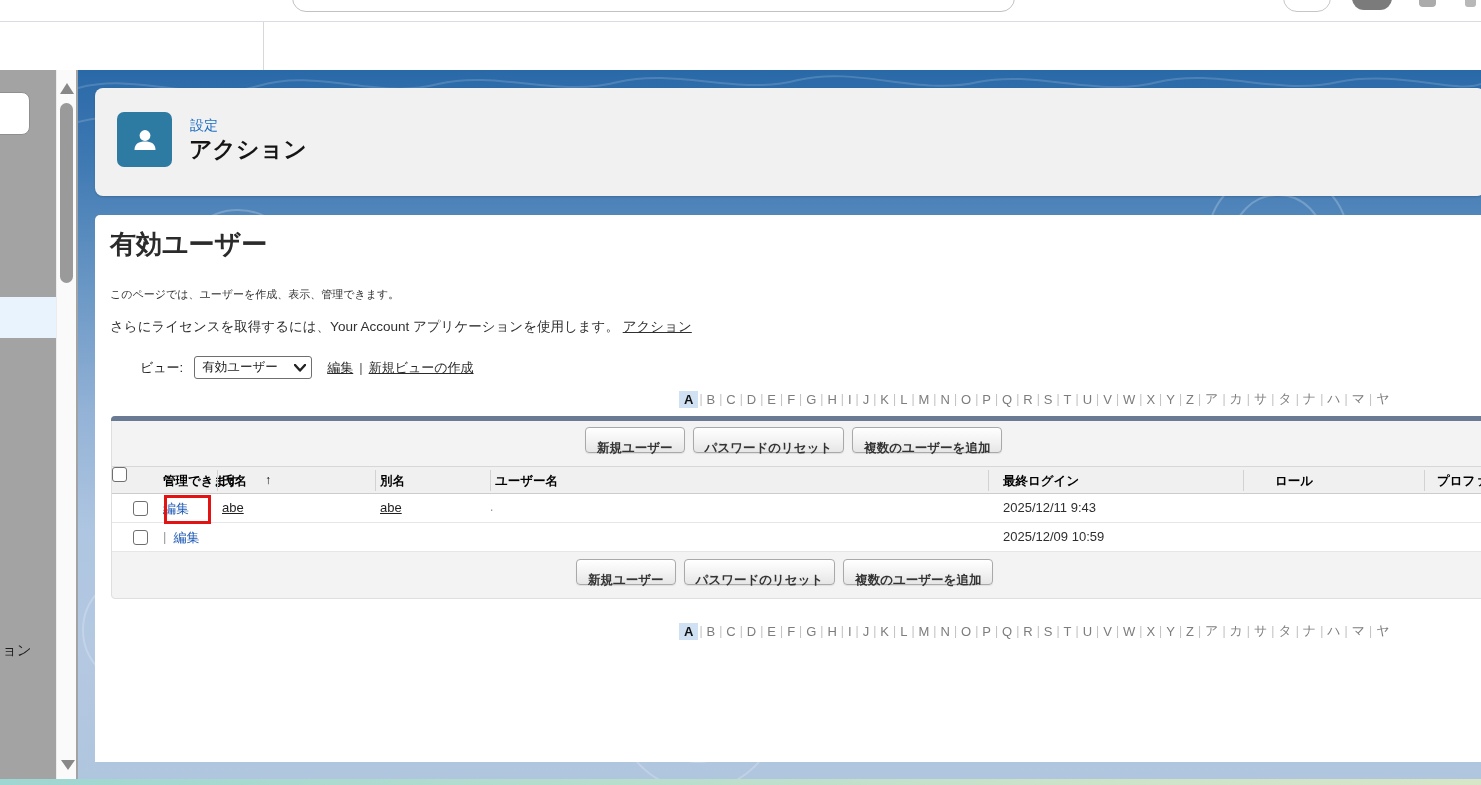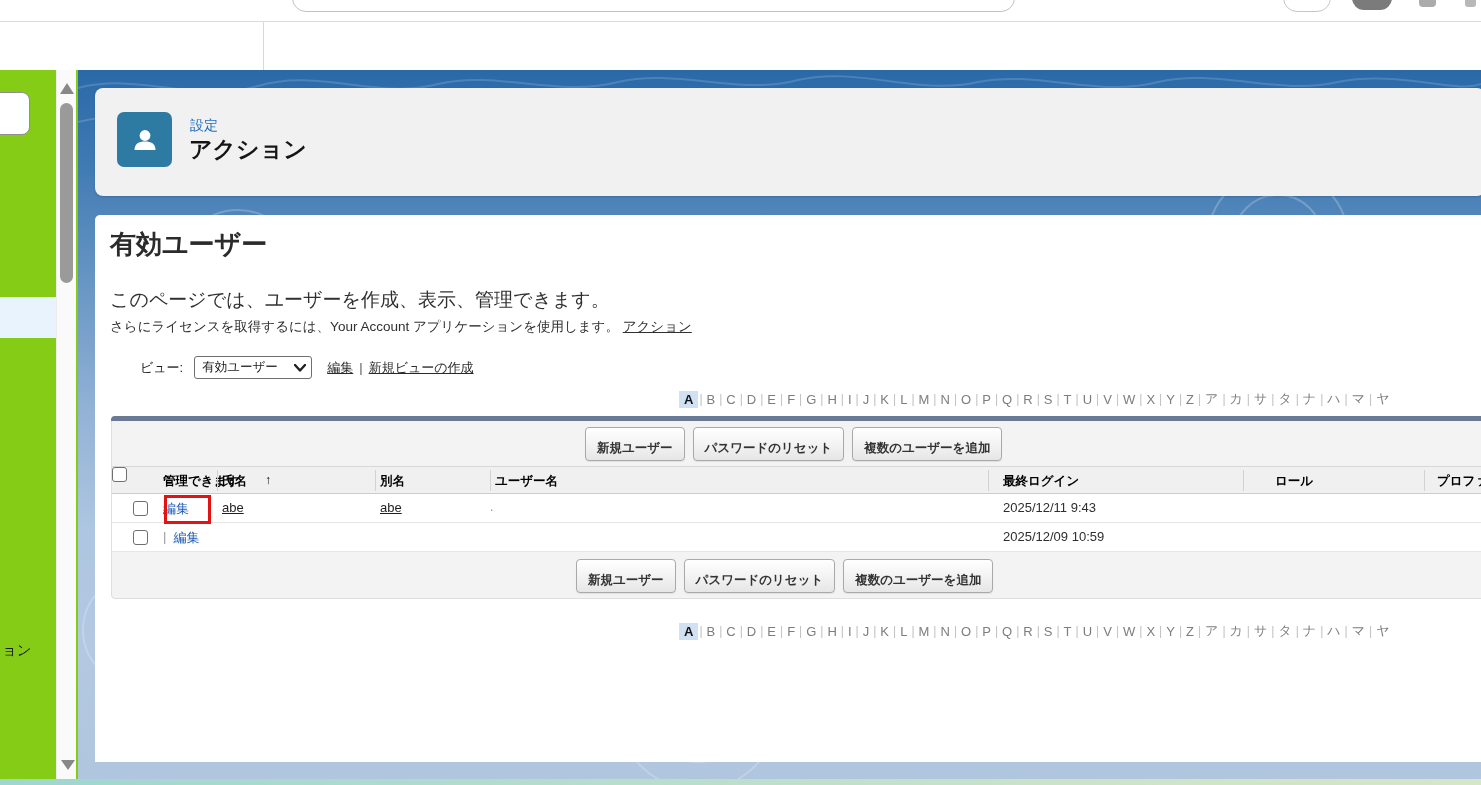--- a/index.html
+++ b/index.html
@@ -27,21 +27,21 @@
   .tab-divider { position:absolute; left:263px; top:0; width:1px; height:48px; background:#d8d8d8; }
 
   
   .blue-bg { position:absolute; left:78px; top:70px; width:1403px; height:710px;
      background:linear-gradient(180deg,#2a69a8 0%,#3d78b2 12%,#6896c4 30%,#93b2d6 48%,#aec6e1 65%,#b4c8e1 82%,#b0c5de 100%); }
   .blue-bg svg { position:absolute; left:0; top:0; }
   .bottom-line { position:absolute; left:0; top:779px; width:1481px; height:6px; z-index:31;
      background:linear-gradient(90deg,#9ed6d1 0%,#b6ddcd 40%,#cde3c8 75%,#d6e6c7 100%); }
 
   
-  .setup-sidebar { position:absolute; left:0; top:70px; width:78px; height:709px; background:#84cc16; z-index:5; }
+  .setup-sidebar { position:absolute; left:0; top:70px; width:78px; height:709px; background:#a3a3a3; z-index:5; }
   .sidebar-search-partial { position:absolute; left:-17px; top:22px; width:47px; height:43px;
      background:#fff; border:1px solid #8f8f8f; border-radius:8px; }
   .sidebar-selected { position:absolute; left:0; top:227px; width:56px; height:41px; background:#e9f3fd; }
   .sidebar-partial-label { position:absolute; left:2px; top:571px; font-size:14.5px; color:#1d1d1d; }
   .scrollbar { position:absolute; left:56px; top:0; width:20px; height:709px; background:#fafafa;
      border-left:1px solid #ececec; }
   .scroll-up { position:absolute; left:3px; top:13px; width:0; height:0;
      border-left:7px solid transparent; border-right:7px solid transparent; border-bottom:11px solid #888; }
   .scroll-thumb { position:absolute; left:3px; top:33px; width:13px; height:180px; background:#9a9a9a; border-radius:7px; }
   .scroll-down { position:absolute; left:4px; top:690px; width:0; height:0;
@@ -52,21 +52,21 @@
      background:#f1f1f1; border-radius:8px; box-shadow:0 1px 2px rgba(0,0,0,0.15); z-index:10; }
   .user-icon-tile { position:absolute; left:22px; top:24px; width:55px; height:55px;
      background:#2d7aa2; border-radius:7px; display:flex; align-items:center; justify-content:center; }
   .card-app-label { position:absolute; left:95px; top:29px; font-size:14px; color:#1a6cc5; cursor:pointer; }
   .card-title { position:absolute; left:94px; top:46px; font-size:23px; font-weight:bold; color:#141414; }
 
   
   .main-panel { position:absolute; left:95px; top:215px; width:1395px; height:547px;
      background:#fff; border-top-left-radius:5px; z-index:10; }
   .page-heading { position:absolute; left:15px; top:12px; font-size:26px; font-weight:600; color:#2b2b2b; }
-  .page-desc { position:absolute; left:15px; top:72px; font-size:19px; color:#303030; }
+  .page-desc { position:absolute; left:15px; top:72px; font-size:11px; color:#303030; }
   .license-row { position:absolute; left:15px; top:103px; font-size:13.5px; color:#303030; }
   .license-link { color:#303030; text-decoration:underline; cursor:pointer; }
 
   .view-row { position:absolute; left:45px; top:141px; display:flex; align-items:center; font-size:13px; color:#1a1a1a; }
   .view-select { margin-left:11px; width:118px; height:23px; background:#fff; border:1px solid #6f6f6f;
      border-radius:3px; display:flex; align-items:center; justify-content:space-between;
      padding:0 5px 0 7px; font-size:12.5px; color:#1a1a1a; cursor:pointer; }
   .view-links { margin-left:15px; display:flex; align-items:center; gap:6px; }
   .view-link { color:#2a2a2a; text-decoration:underline; cursor:pointer; }
   .view-sep { color:#555; }
@@ -81,21 +81,21 @@
 
   
   .list-container { position:absolute; left:16px; top:201px; width:1379px; height:183px;
      background:#f3f3f3; border:1px solid #dedede; border-radius:4px; }
   .list-topbar { position:absolute; left:-1px; top:-1px; width:1379px; height:5px;
      background:#6b7a94; border-radius:4px 4px 0 0; }
 
   .btn-row { position:absolute; display:flex; gap:8px; }
   .btn-row-top { left:490px; top:212px; }
   .btn-row-bottom { left:481px; top:344px; }
-  .sf-btn { height:34px; padding:12px 11px; font-family:inherit; font-size:12.5px; font-weight:bold; color:#333;
+  .sf-btn { height:26px; padding:12px 11px; font-family:inherit; font-size:12.5px; font-weight:bold; color:#333;
      background:linear-gradient(180deg,#ffffff 0%,#f2f2f3 55%,#e6e6e7 100%);
      border:1px solid #a9a9a9; border-radius:4px; cursor:pointer; box-shadow:0 1px 1px rgba(0,0,0,0.08); }
 
   
   .table-header { position:absolute; left:17px; top:251px; width:1377px; height:28px;
      background:#f0f0f0; border-top:1px solid #d7d7d7; border-bottom:1px solid #cccccc;
      font-size:12.5px; font-weight:bold; color:#000; }
   .hcell { position:absolute; top:6px; white-space:nowrap; }
   .hdr-div { position:absolute; top:3px; width:1px; height:21px; background:#d2d2d2; }
   .h-check { left:21px; top:6px; }

